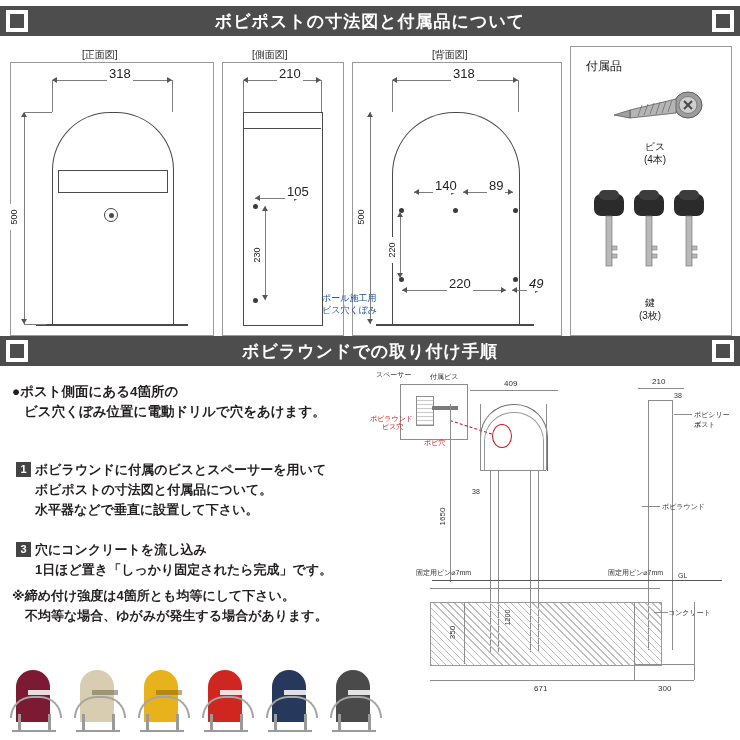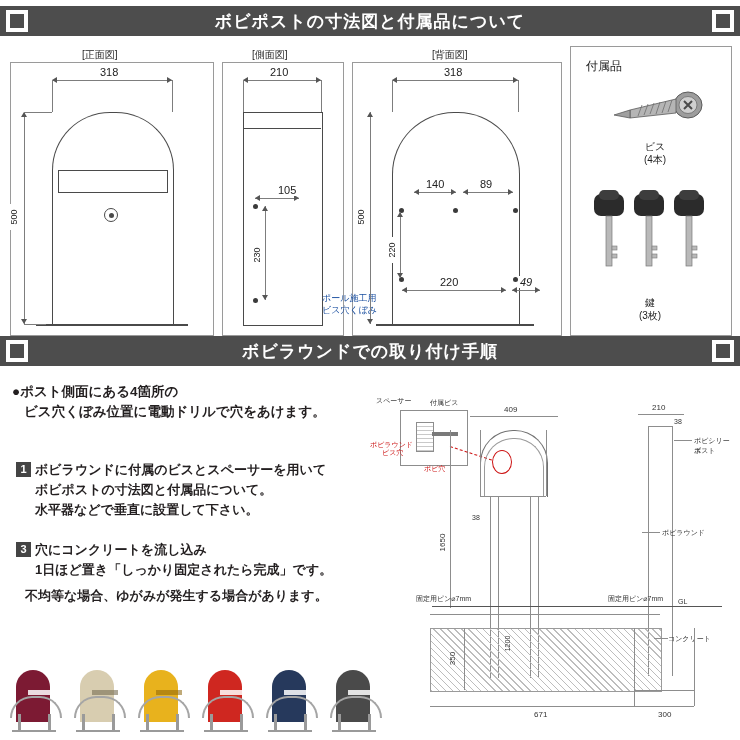--- a/index.html
+++ b/index.html
@@ -42,21 +42,21 @@
   #p-side{left:222px;top:62px;width:120px;height:272px;}
   #p-back{left:352px;top:62px;width:208px;height:272px;}
   #p-parts{left:570px;top:46px;width:160px;height:288px;}
 
   .ttl{position:absolute;font-size:10px;color:#222;}
 
   
   .hl{position:absolute;height:1px;background:#7d7d7d;}
   .vl{position:absolute;width:1px;background:#7d7d7d;}
 
-  .dim{position:absolute;font-size:11px;color:#222;background:#fff;padding:0 2px;}
+  .dim{position:absolute;font-size:13px;color:#222;background:#fff;padding:0 2px;margin-left:9px;}
   .dimv{position:absolute;font-size:9px;color:#222;background:#fff;
         transform:rotate(-90deg);transform-origin:center center;}
 
   .arrowL,.arrowR{position:absolute;width:0;height:0;}
   .arrowL{border-top:3px solid transparent;border-bottom:3px solid transparent;border-right:5px solid #555;}
   .arrowR{border-top:3px solid transparent;border-bottom:3px solid transparent;border-left:5px solid #555;}
   .arrowU{position:absolute;width:0;height:0;border-left:3px solid transparent;border-right:3px solid transparent;border-bottom:5px solid #555;}
   .arrowD{position:absolute;width:0;height:0;border-left:3px solid transparent;border-right:3px solid transparent;border-top:5px solid #555;}
 
   
@@ -96,21 +96,21 @@
   .bullet-head{font-size:13.5px;font-weight:bold;line-height:1.45;}
   .num{
     display:inline-block;width:15px;height:15px;line-height:15px;
     background:#444;color:#fff;font-size:11px;text-align:center;
     margin-right:4px;vertical-align:1px;font-weight:bold;
   }
   .step{font-size:13px;line-height:1.5;font-weight:bold;}
   .warn{font-size:13px;line-height:1.5;font-weight:bold;color:#231f20;}
 
   
-  #tech{position:absolute;left:372px;top:388px;width:358px;height:342px;}
+  #tech{position:absolute;left:372px;top:362px;width:358px;height:342px;}
   .tline{position:absolute;background:#8d8d8d;}
   .tlabel{position:absolute;font-size:7px;color:#333;}
   .tlabel.red{color:#cc1111;}
   .hatch{
     position:absolute;
     background:repeating-linear-gradient(45deg,#bdbdbd 0 1px,transparent 1px 5px);
     border:1px solid #9a9a9a;
   }
 
   
@@ -304,20 +304,21 @@
   </div>
 
   <div class="s2-text step" style="left:16px;top:540px;width:352px;">
     <div>
       <span class="num">3</span><span>穴にコンクリートを流し込み</span>
     </div>
     <div style="padding-left:19px;">1日ほど置き「しっかり固定されたら完成」です。</div>
   </div>
 
   <div class="s2-text warn" style="left:12px;top:586px;width:356px;">
+    <div>※締め付け強度は4箇所とも均等にして下さい。</div>
     <div>　不均等な場合、ゆがみが発生する場合があります。</div>
   </div>
 
 
   <div id="tech">
 
     <div style="position:absolute;left:28px;top:22px;width:66px;height:54px;border:1px solid #8d8d8d;"></div>
     <div style="position:absolute;left:44px;top:34px;width:16px;height:28px;background:repeating-linear-gradient(0deg,#c9c9c9 0 1px,transparent 1px 4px);border:1px solid #8d8d8d;"></div>
     <div style="position:absolute;left:60px;top:44px;width:26px;height:4px;background:#7a7a7a;"></div>
     <div class="tlabel" style="left:4px;top:8px;">スペーサー</div>

